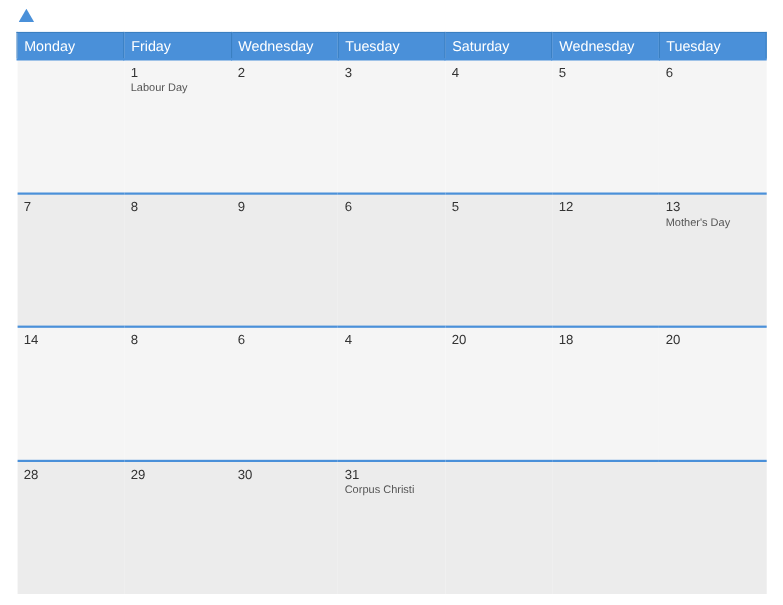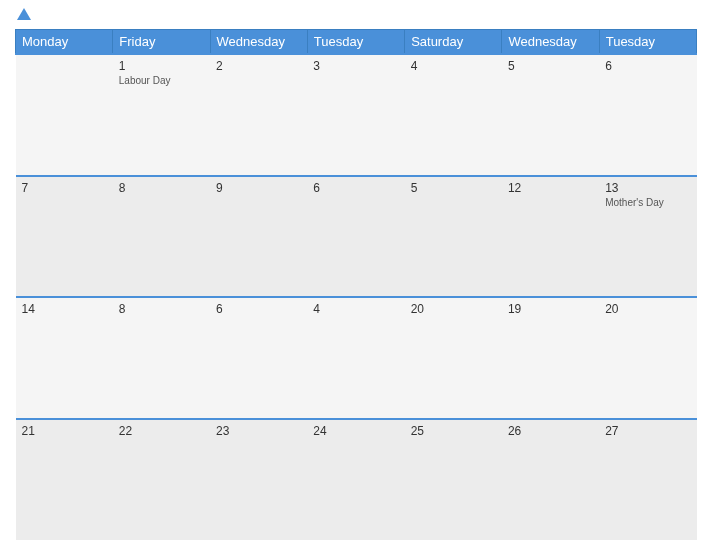--- a/index.html
+++ b/index.html
@@ -188,43 +188,38 @@
         <td>
           <span class="day-number">6</span>
         </td>
         <td>
           <span class="day-number">4</span>
         </td>
         <td>
           <span class="day-number">20</span>
         </td>
         <td>
-          <span class="day-number">19</span>
+          <span class="day-number">18</span>
         </td>
         <td>
           <span class="day-number">20</span>
         </td>
       </tr>
       <tr>
         <td>
-          <span class="day-number">21</span>
-        </td>
-        <td>
-          <span class="day-number">22</span>
-        </td>
-        <td>
-          <span class="day-number">23</span>
-        </td>
-        <td>
-          <span class="day-number">24</span>
-        </td>
-        <td>
-          <span class="day-number">25</span>
-        </td>
-        <td>
-          <span class="day-number">26</span>
-        </td>
-        <td>
-          <span class="day-number">27</span>
-        </td>
+          <span class="day-number">28</span>
+        </td>
+        <td>
+          <span class="day-number">29</span>
+        </td>
+        <td>
+          <span class="day-number">30</span>
+        </td>
+        <td>
+          <span class="day-number">31</span>
+          <span class="holiday">Corpus Christi</span>
+        </td>
+        <td></td>
+        <td></td>
+        <td></td>
       </tr>
     </tbody>
 </table>
 
 </body></html>

